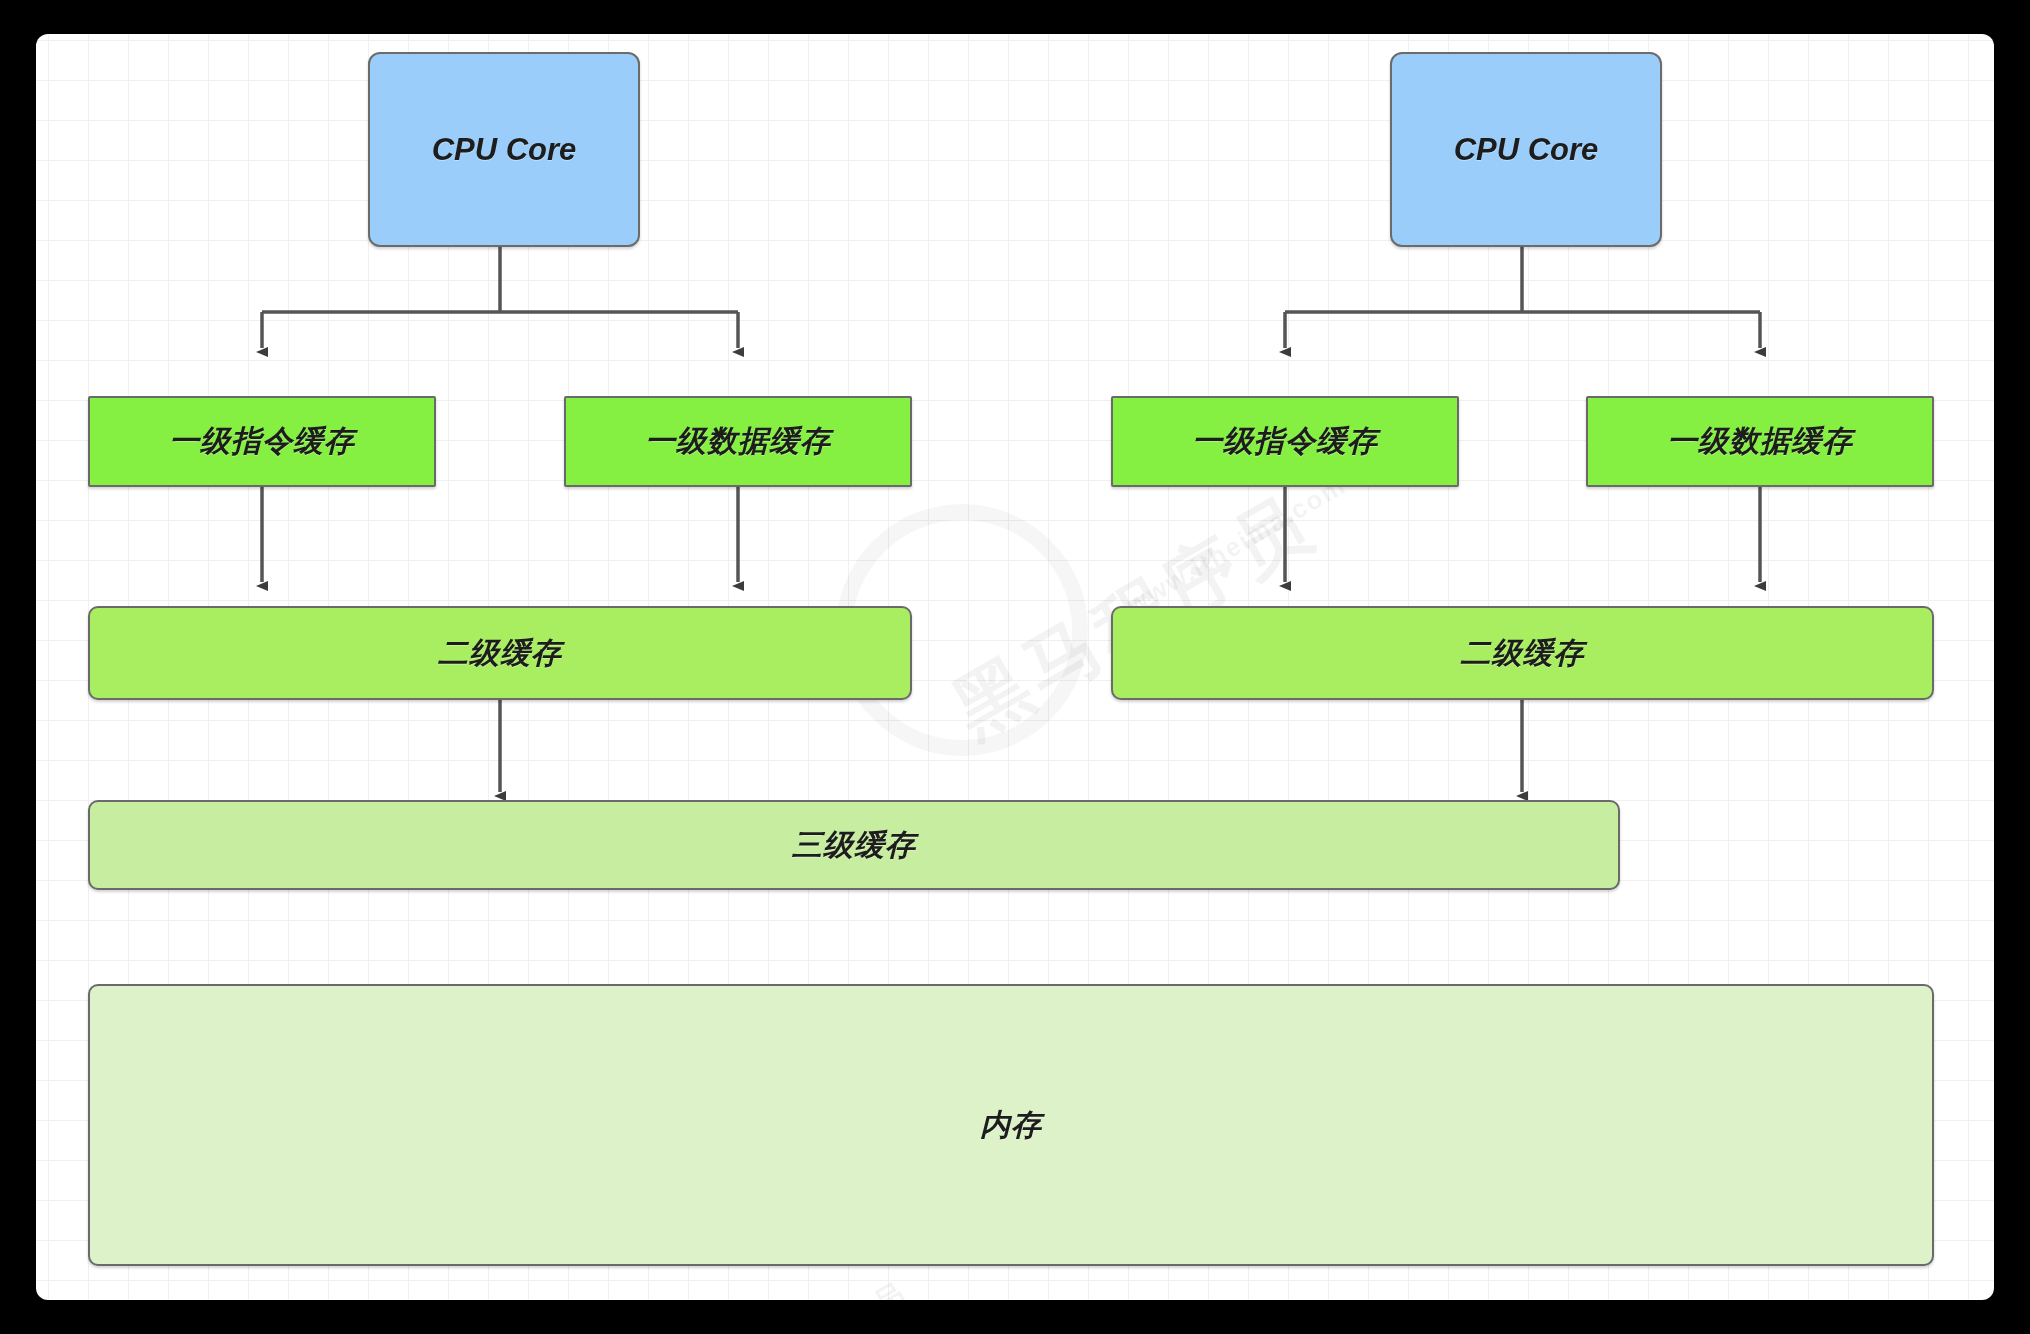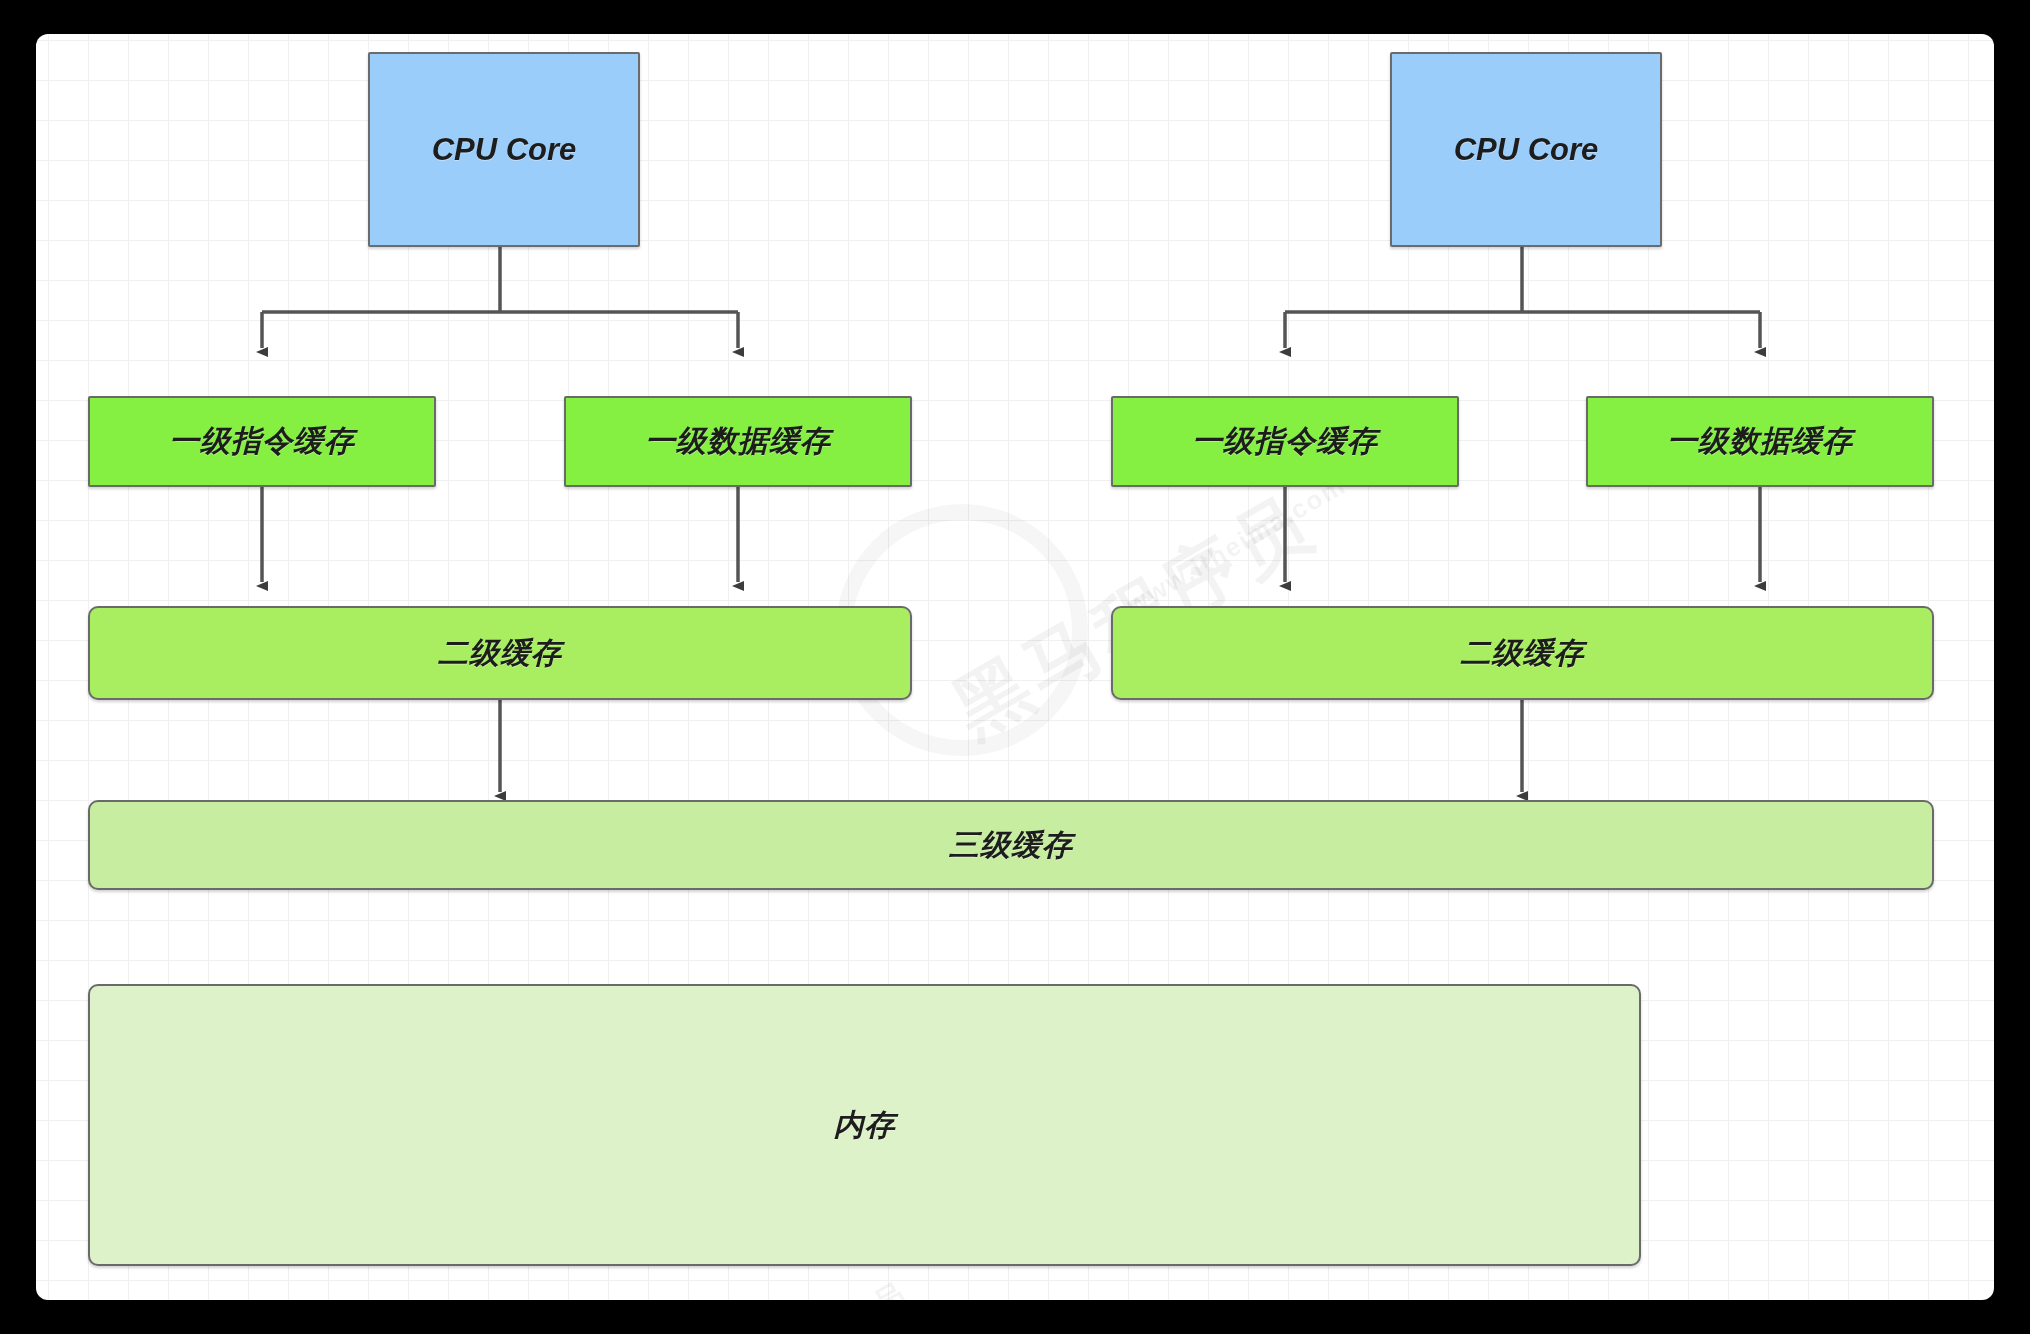--- a/index.html
+++ b/index.html
@@ -87,21 +87,21 @@
     text-align: center;
     font-style: italic;
     color: #1d1d1d;
     text-shadow: 0 1px 0 rgba(255,255,255,0.35);
     user-select: none;
   }
 
   .node.cpu {
     background: #9bcdfb;
     border: 2px solid #6b6b6b;
-    border-radius: 2px;
+    border-radius: 12px;
     font-size: 31px;
     font-weight: bold;
     box-shadow: 0 2px 3px rgba(0,0,0,0.18);
   }
 
   .node.l1 {
     background: #85ef42;
     border: 2px solid #6a6a6a;
     border-radius: 2px;
     font-size: 30px;
@@ -215,21 +215,21 @@
   </div>
 
   <div class="node l2" style="left:88px; top:606px; width:824px; height:94px;">
     <span>二级缓存</span>
   </div>
 
   <div class="node l2" style="left:1111px; top:606px; width:823px; height:94px;">
     <span>二级缓存</span>
   </div>
 
-  <div class="node l3" style="left:88px; top:800px; width:1846px; height:90px;">
+  <div class="node l3" style="left:88px; top:800px; width:1532px; height:90px;">
     <span>三级缓存</span>
   </div>
 
-  <div class="node mem" style="left:88px; top:984px; width:1553px; height:282px;">
+  <div class="node mem" style="left:88px; top:984px; width:1846px; height:282px;">
     <span>内存</span>
   </div>
 
 </div>
 
 </body></html>

